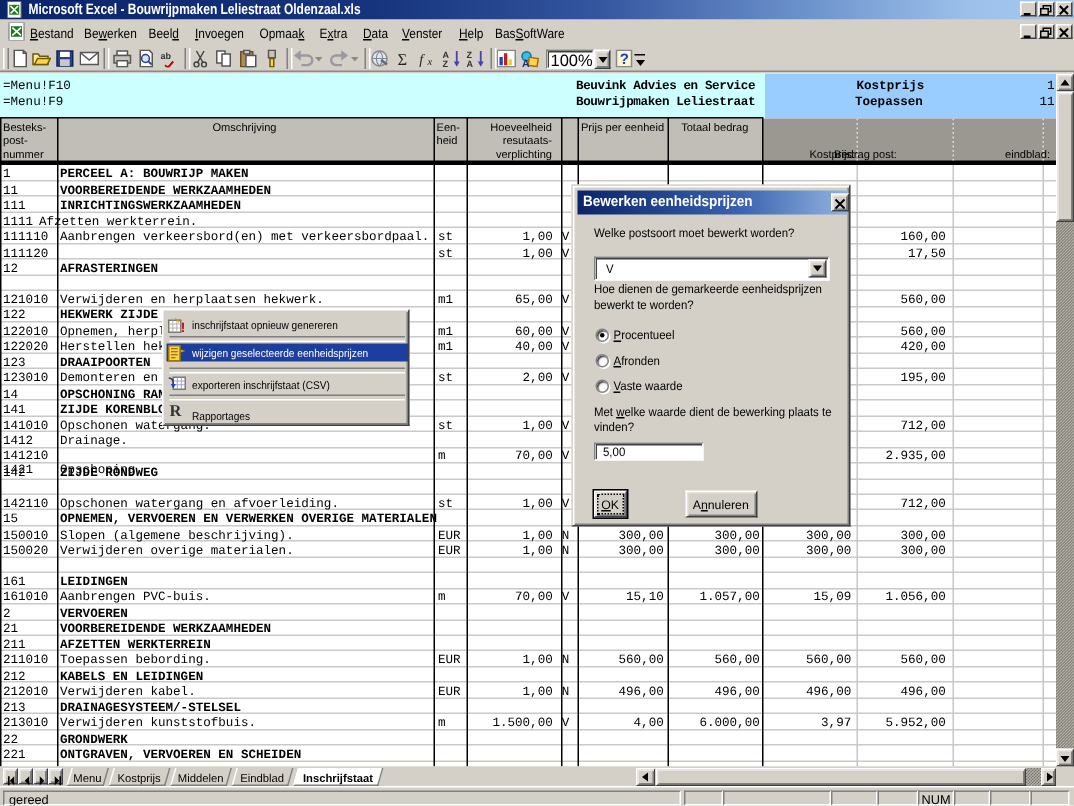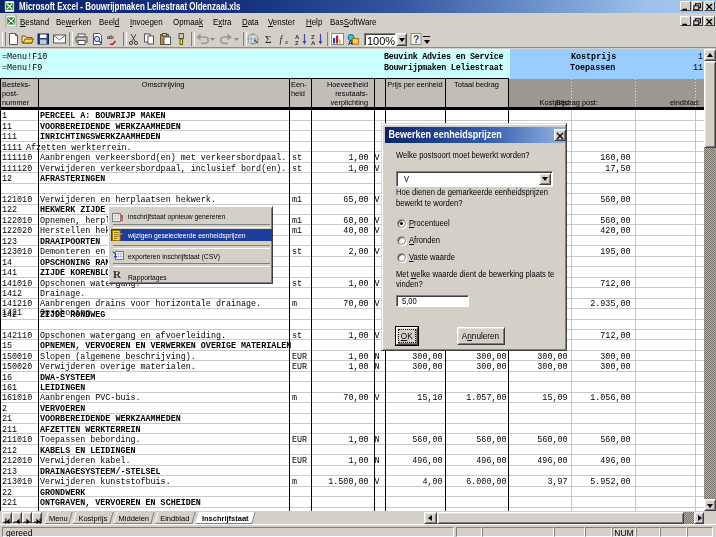--- a/index.html
+++ b/index.html
@@ -345,40 +345,39 @@
 <div class="vline" style="left:445px;top:28.5px;height:433.5px"></div>
 <div class="vline" style="left:508px;top:28.5px;height:433.5px"></div>
 <div class="gvline" style="left:570.5px;top:60.5px;height:401.5px"></div>
 <div class="gvline" style="left:634.5px;top:60.5px;height:401.5px"></div>
 <div class="gvline" style="left:694.5px;top:60.5px;height:401.5px"></div>
 <div class="row" style="top:62.30px"><span style="left:2px">1</span><span style="left:40px;font-weight:bold;">PERCEEL A: BOUWRIJP MAKEN</span></div>
 <div class="row" style="top:72.75px"><span style="left:2px">11</span><span style="left:40px;font-weight:bold;">VOORBEREIDENDE WERKZAAMHEDEN</span></div>
 <div class="row" style="top:83.20px"><span style="left:2px">111</span><span style="left:40px;font-weight:bold;">INRICHTINGSWERKZAAMHEDEN</span></div>
 <div class="row" style="top:93.65px"><span style="left:2px">1111</span><span style="left:26px;">Afzetten werkterrein.</span></div>
 <div class="row" style="top:104.10px"><span style="left:2px">111110</span><span style="left:40px;">Aanbrengen verkeersbord(en) met verkeersbordpaal.</span><span style="left:292px">st</span><span class="ra" style="left:300px;width:68.5px">1,00</span><span style="left:374.5px">V</span><span class="ra" style="left:572px;width:58.5px">160,00</span></div>
-<div class="row" style="top:114.55px"><span style="left:2px">111120</span><span style="left:40px;">Verwijderen verkeersbordpaal, inclusief bord(en).</span><span style="left:292px">st</span><span class="ra" style="left:300px;width:68.5px">1,00</span><span style="left:374.5px">V</span><span class="ra" style="left:572px;width:58.5px">17,50</span></div>
+<div class="row" style="top:114.55px"><span style="left:2px">111120</span><span style="left:292px">st</span><span class="ra" style="left:300px;width:68.5px">1,00</span><span style="left:374.5px">V</span><span class="ra" style="left:572px;width:58.5px">17,50</span></div>
 <div class="row" style="top:125.00px"><span style="left:2px">12</span><span style="left:40px;font-weight:bold;">AFRASTERINGEN</span></div>
 <div class="row" style="top:145.90px"><span style="left:2px">121010</span><span style="left:40px;">Verwijderen en herplaatsen hekwerk.</span><span style="left:292px">m1</span><span class="ra" style="left:300px;width:68.5px">65,00</span><span style="left:374.5px">V</span><span class="ra" style="left:572px;width:58.5px">560,00</span></div>
 <div class="row" style="top:156.35px"><span style="left:2px">122</span><span style="left:40px;font-weight:bold;">HEKWERK ZIJDE KORENBLOEMSTRAAT</span></div>
 <div class="row" style="top:166.80px"><span style="left:2px">122010</span><span style="left:40px;">Opnemen, herplaatsen hekwerk.</span><span style="left:292px">m1</span><span class="ra" style="left:300px;width:68.5px">60,00</span><span style="left:374.5px">V</span><span class="ra" style="left:572px;width:58.5px">560,00</span></div>
 <div class="row" style="top:177.25px"><span style="left:2px">122020</span><span style="left:40px;">Herstellen hekwerk.</span><span style="left:292px">m1</span><span class="ra" style="left:300px;width:68.5px">40,00</span><span style="left:374.5px">V</span><span class="ra" style="left:572px;width:58.5px">420,00</span></div>
 <div class="row" style="top:187.70px"><span style="left:2px">123</span><span style="left:40px;font-weight:bold;">DRAAIPOORTEN</span></div>
 <div class="row" style="top:198.15px"><span style="left:2px">123010</span><span style="left:40px;">Demonteren en herplaatsen draaipoort.</span><span style="left:292px">st</span><span class="ra" style="left:300px;width:68.5px">2,00</span><span style="left:374.5px">V</span><span class="ra" style="left:572px;width:58.5px">195,00</span></div>
 <div class="row" style="top:208.60px"><span style="left:2px">14</span><span style="left:40px;font-weight:bold;">OPSCHONING RANDSLOTEN</span></div>
 <div class="row" style="top:219.05px"><span style="left:2px">141</span><span style="left:40px;font-weight:bold;">ZIJDE KORENBLOEMSTRAAT</span></div>
 <div class="row" style="top:229.50px"><span style="left:2px">141010</span><span style="left:40px;">Opschonen watergang.</span><span style="left:292px">st</span><span class="ra" style="left:300px;width:68.5px">1,00</span><span style="left:374.5px">V</span><span class="ra" style="left:572px;width:58.5px">712,00</span></div>
 <div class="row" style="top:239.95px"><span style="left:2px">1412</span><span style="left:40px;">Drainage.</span></div>
-<div class="row" style="top:250.40px"><span style="left:2px">141210</span><span style="left:40px;">Aanbrengen drains voor horizontale drainage.</span><span style="left:292px">m</span><span class="ra" style="left:300px;width:68.5px">70,00</span><span style="left:374.5px">V</span><span class="ra" style="left:572px;width:58.5px">2.935,00</span></div>
+<div class="row" style="top:250.40px"><span style="left:2px">141210</span><span style="left:292px">m</span><span class="ra" style="left:300px;width:68.5px">70,00</span><span style="left:374.5px">V</span><span class="ra" style="left:572px;width:58.5px">2.935,00</span></div>
 <div class="row" style="top:260.85px"><span style="left:2px">142</span><span style="left:40px;font-weight:bold;">ZIJDE RONDWEG</span></div>
 <div class="row" style="top:259px"><span style="left:2px">1421</span><span style="left:40px;">Opschoning</span></div>
 <div class="row" style="top:281.75px"><span style="left:2px">142110</span><span style="left:40px;">Opschonen watergang en afvoerleiding.</span><span style="left:292px">st</span><span class="ra" style="left:300px;width:68.5px">1,00</span><span style="left:374.5px">V</span><span class="ra" style="left:572px;width:58.5px">712,00</span></div>
 <div class="row" style="top:292.20px"><span style="left:2px">15</span><span style="left:40px;font-weight:bold;">OPNEMEN, VERVOEREN EN VERWERKEN OVERIGE MATERIALEN</span></div>
 <div class="row" style="top:302.65px"><span style="left:2px">150010</span><span style="left:40px;">Slopen (algemene beschrijving).</span><span style="left:292px">EUR</span><span class="ra" style="left:300px;width:68.5px">1,00</span><span style="left:374.5px">N</span><span class="ra" style="left:380px;width:62.5px">300,00</span><span class="ra" style="left:446px;width:60.5px">300,00</span><span class="ra" style="left:510px;width:57.5px">300,00</span><span class="ra" style="left:572px;width:58.5px">300,00</span></div>
 <div class="row" style="top:313.10px"><span style="left:2px">150020</span><span style="left:40px;">Verwijderen overige materialen.</span><span style="left:292px">EUR</span><span class="ra" style="left:300px;width:68.5px">1,00</span><span style="left:374.5px">N</span><span class="ra" style="left:380px;width:62.5px">300,00</span><span class="ra" style="left:446px;width:60.5px">300,00</span><span class="ra" style="left:510px;width:57.5px">300,00</span><span class="ra" style="left:572px;width:58.5px">300,00</span></div>
-<div class="row" style="top:323.55px"><span style="left:2px">16</span><span style="left:40px;font-weight:bold;">DWA-SYSTEEM</span></div>
 <div class="row" style="top:334.00px"><span style="left:2px">161</span><span style="left:40px;font-weight:bold;">LEIDINGEN</span></div>
 <div class="row" style="top:344.45px"><span style="left:2px">161010</span><span style="left:40px;">Aanbrengen PVC-buis.</span><span style="left:292px">m</span><span class="ra" style="left:300px;width:68.5px">70,00</span><span style="left:374.5px">V</span><span class="ra" style="left:380px;width:62.5px">15,10</span><span class="ra" style="left:446px;width:60.5px">1.057,00</span><span class="ra" style="left:510px;width:57.5px">15,09</span><span class="ra" style="left:572px;width:58.5px">1.056,00</span></div>
 <div class="row" style="top:354.90px"><span style="left:2px">2</span><span style="left:40px;font-weight:bold;">VERVOEREN</span></div>
 <div class="row" style="top:365.35px"><span style="left:2px">21</span><span style="left:40px;font-weight:bold;">VOORBEREIDENDE WERKZAAMHEDEN</span></div>
 <div class="row" style="top:375.80px"><span style="left:2px">211</span><span style="left:40px;font-weight:bold;">AFZETTEN WERKTERREIN</span></div>
 <div class="row" style="top:386.25px"><span style="left:2px">211010</span><span style="left:40px;">Toepassen bebording.</span><span style="left:292px">EUR</span><span class="ra" style="left:300px;width:68.5px">1,00</span><span style="left:374.5px">N</span><span class="ra" style="left:380px;width:62.5px">560,00</span><span class="ra" style="left:446px;width:60.5px">560,00</span><span class="ra" style="left:510px;width:57.5px">560,00</span><span class="ra" style="left:572px;width:58.5px">560,00</span></div>
 <div class="row" style="top:396.70px"><span style="left:2px">212</span><span style="left:40px;font-weight:bold;">KABELS EN LEIDINGEN</span></div>
 <div class="row" style="top:407.15px"><span style="left:2px">212010</span><span style="left:40px;">Verwijderen kabel.</span><span style="left:292px">EUR</span><span class="ra" style="left:300px;width:68.5px">1,00</span><span style="left:374.5px">N</span><span class="ra" style="left:380px;width:62.5px">496,00</span><span class="ra" style="left:446px;width:60.5px">496,00</span><span class="ra" style="left:510px;width:57.5px">496,00</span><span class="ra" style="left:572px;width:58.5px">496,00</span></div>
 <div class="row" style="top:417.60px"><span style="left:2px">213</span><span style="left:40px;font-weight:bold;">DRAINAGESYSTEEM/-STELSEL</span></div>
 <div class="row" style="top:428.05px"><span style="left:2px">213010</span><span style="left:40px;">Verwijderen kunststofbuis.</span><span style="left:292px">m</span><span class="ra" style="left:300px;width:68.5px">1.500,00</span><span style="left:374.5px">V</span><span class="ra" style="left:380px;width:62.5px">4,00</span><span class="ra" style="left:446px;width:60.5px">6.000,00</span><span class="ra" style="left:510px;width:57.5px">3,97</span><span class="ra" style="left:572px;width:58.5px">5.952,00</span></div>

